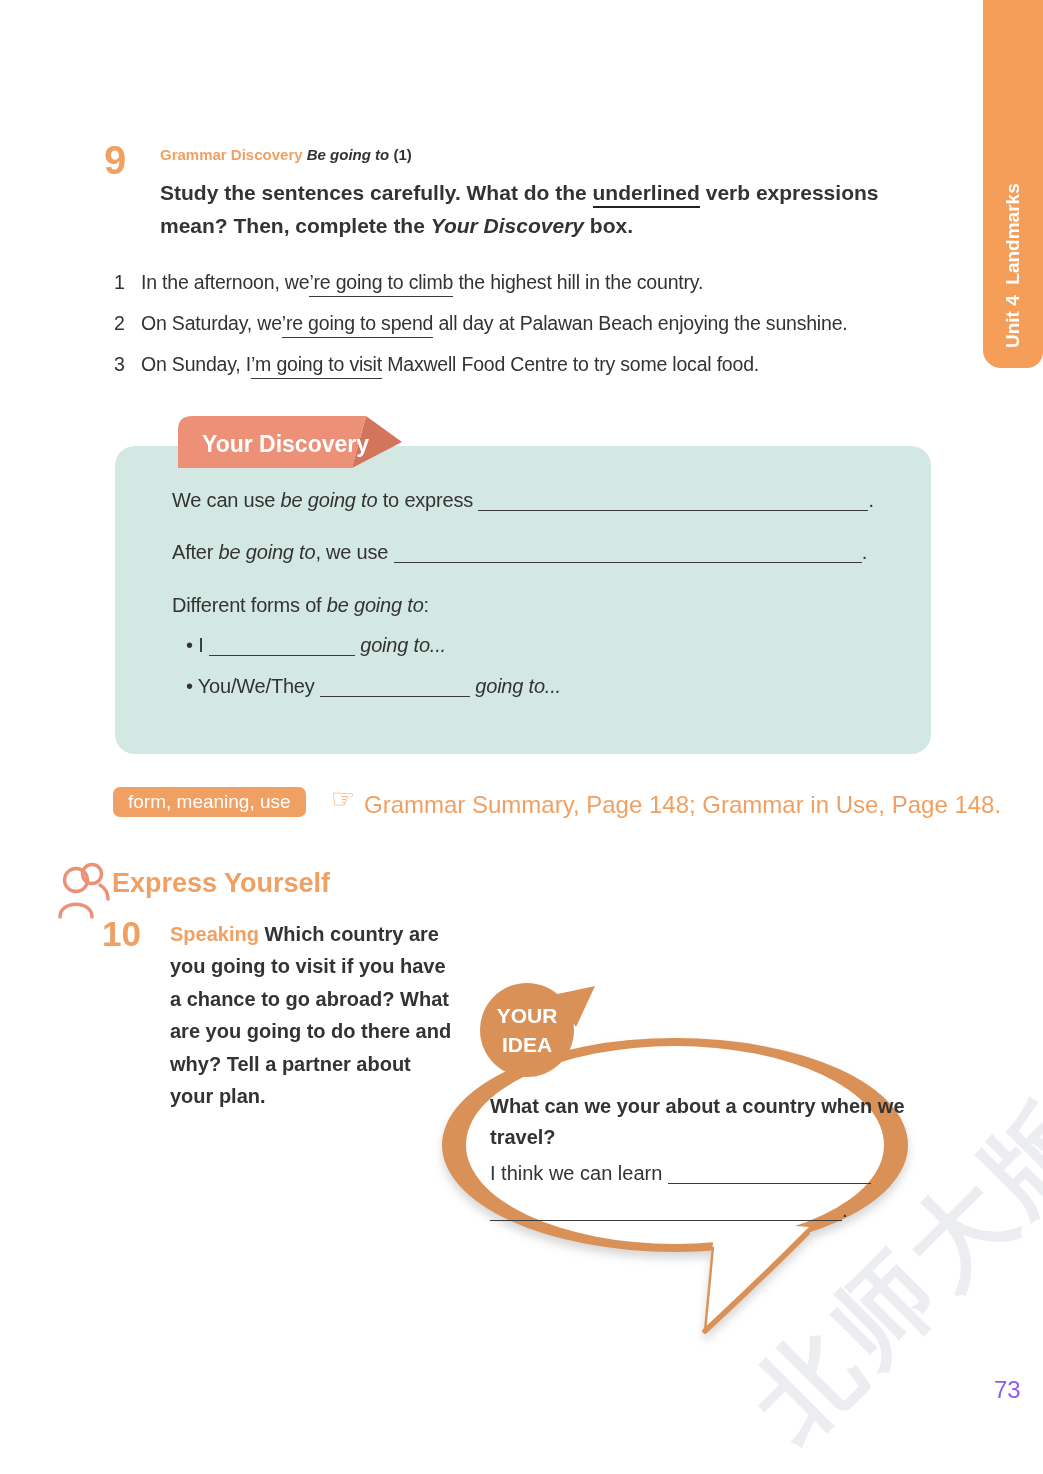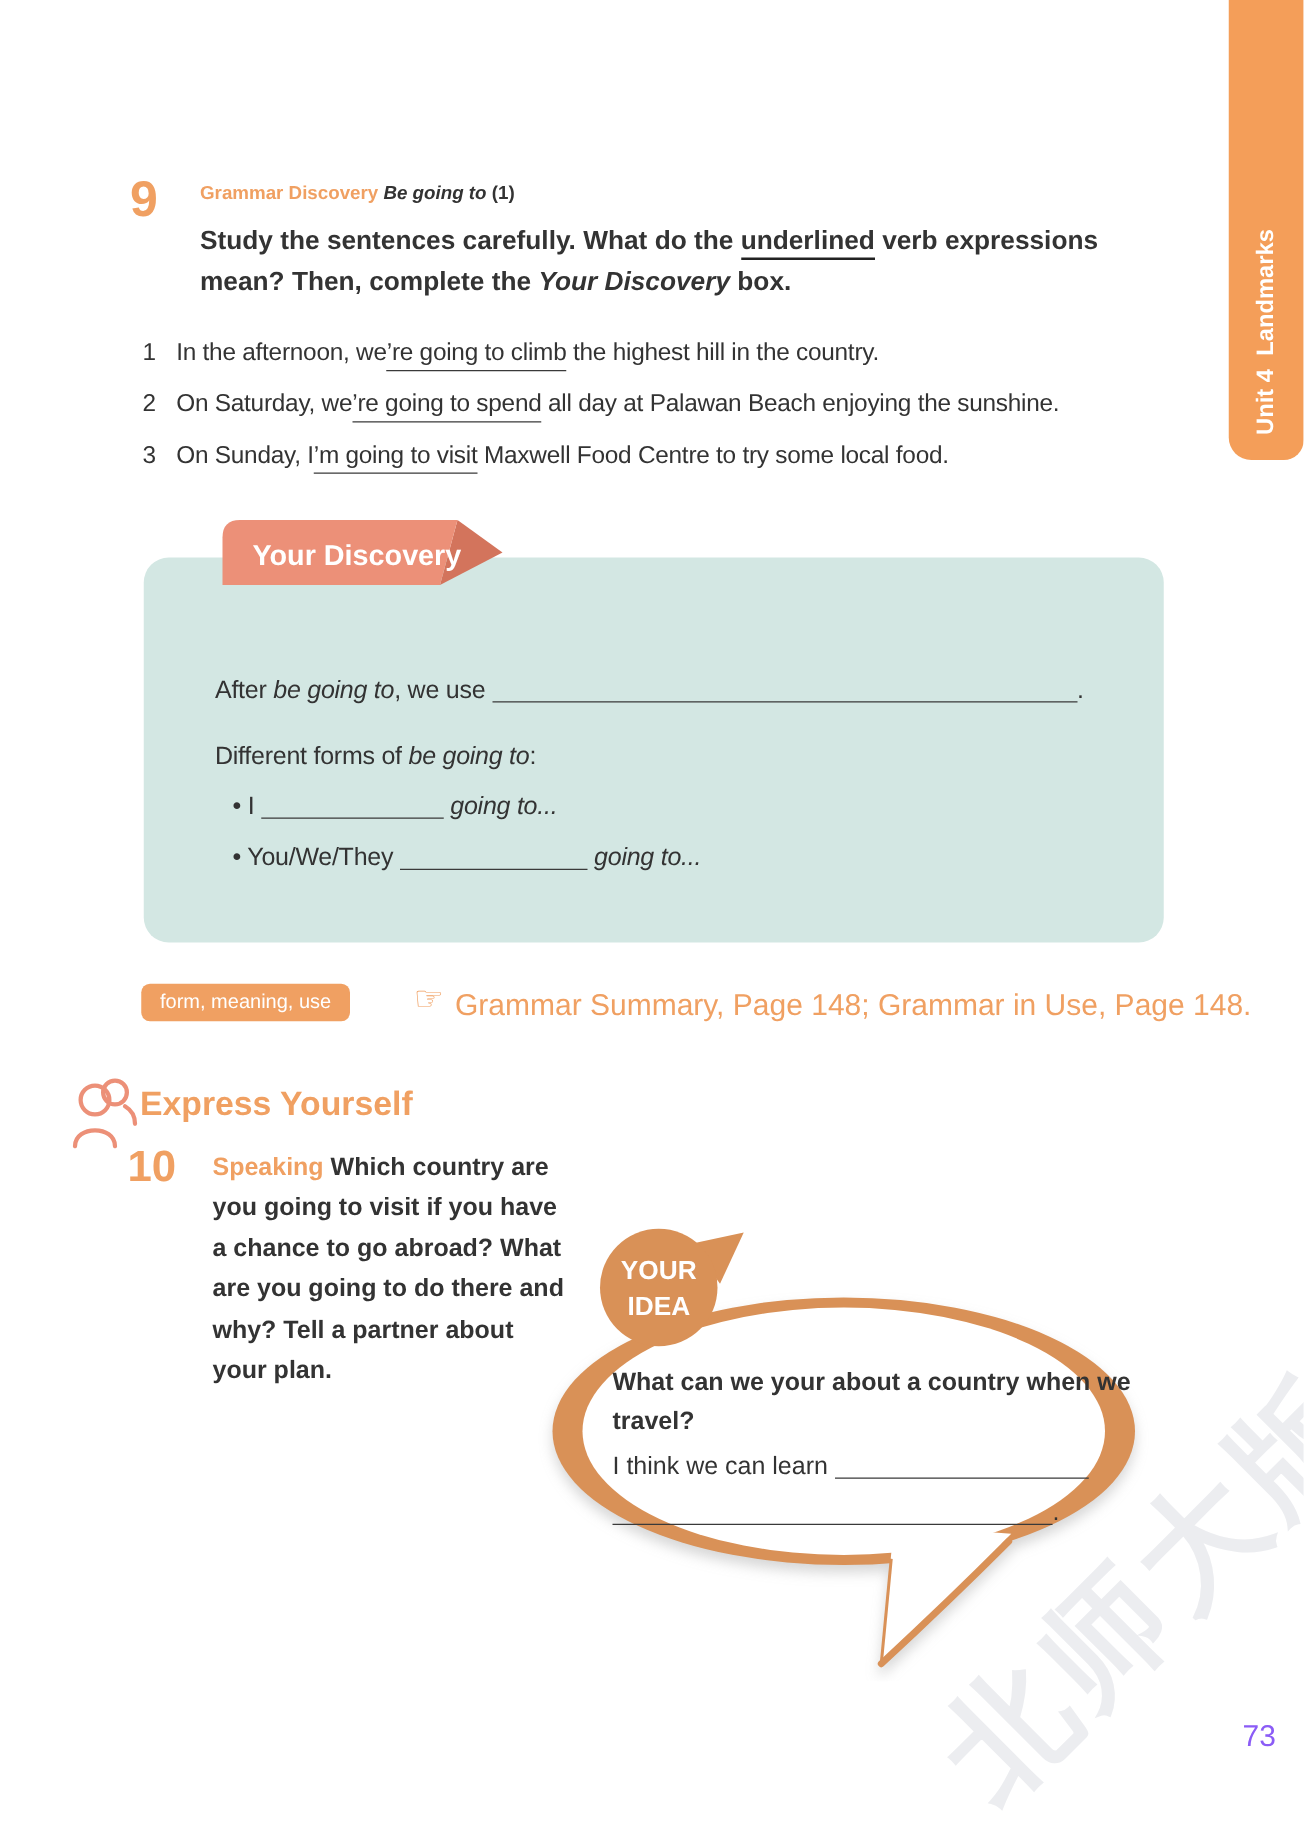--- a/index.html
+++ b/index.html
@@ -38,21 +38,21 @@
 
   .discovery-box{left:115px;top:446px;width:816px;height:308px;background:var(--teal);border-radius:20px;}
   .dline{font-size:20px;letter-spacing:-0.2px;}
   .dl1{left:172px;top:489px;}
   .dl2{left:172px;top:541px;}
   .dl3{left:172px;top:594px;}
   .dbullet1{left:186px;top:634px;}
   .dbullet2{left:186px;top:675px;}
   .dbullet3{left:186px;top:716px;}
 
-  .tags-badge{left:113px;top:787px;background:var(--accent);color:#fff;font-size:16px;
+  .tags-badge{left:113px;top:787px;background:var(--accent);color:#fff;font-size:19px;
     line-height:30px;height:30px;padding:0 15px;border-radius:7px;}
   .hand{left:331px;top:783px;font-size:27px;color:var(--accent);}
   .ref{left:364px;top:791px;font-size:24px;color:var(--accent);}
 
   .express-title{left:112px;top:868px;font-size:27px;color:var(--accent);font-weight:700;}
 
   .speak-para{left:170px;top:918px;width:284px;font-size:20px;font-weight:700;line-height:32.4px;}
 
   .bubble-svg{left:425px;top:965px;}
   .bubble-shape{filter:drop-shadow(0 6px 5px rgba(120,120,120,0.30));}
@@ -99,20 +99,21 @@
     <span class="sn">3</span>
     <span><span>On Sunday, I</span><span class="u">’m going to visit</span><span> Maxwell Food Centre to try some local food.</span></span>
   </div>
 
   <div class="abs discovery-box"></div>
   <svg class="abs" style="left:168px;top:410px;" width="260" height="64" viewBox="0 0 260 64">
     <path d="M198,6 L234,32 L184,58 Z" style="fill:var(--salmon-dark)"></path>
     <path d="M24,6 L198,6 L184,58 L10,58 L10,20 Q10,6 24,6 Z" style="fill:var(--salmon)"></path>
     <text x="34" y="42" class="ribbon-text">Your Discovery</text>
   </svg>
+  <div class="abs dline dl1 nowrap"><span>We can use </span><span class="i">be going to</span><span> to express </span><span class="blank" style="width: 390px;"></span><span>.</span></div>
   <div class="abs dline dl2 nowrap"><span>After </span><span class="i">be going to</span><span>, we use </span><span class="blank" style="width: 468px;"></span><span>.</span></div>
   <div class="abs dline dl3 nowrap"><span>Different forms of </span><span class="i">be going to</span><span>:</span></div>
   <div class="abs dline dbullet1 nowrap"><span>• I </span><span class="blank" style="width: 146px;"></span><span> </span><span class="i">going to...</span></div>
   <div class="abs dline dbullet2 nowrap"><span>• You/We/They </span><span class="blank" style="width: 150px;"></span><span> </span><span class="i">going to...</span></div>
 
   <div class="abs tags-badge nowrap">form, meaning, use</div>
   <div class="abs hand">☞</div>
   <div class="abs ref nowrap">Grammar Summary, Page 148; Grammar in Use, Page 148.</div>
 
   <svg class="abs" style="left:57px;top:859px;" width="54" height="60" viewBox="0 0 54 60">

